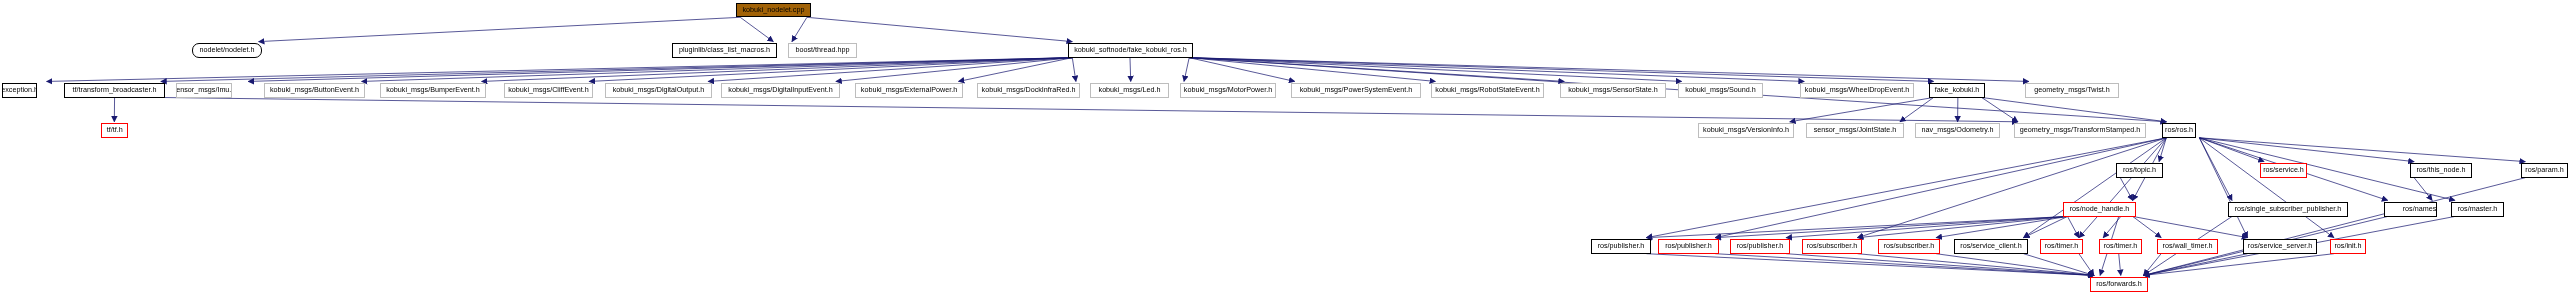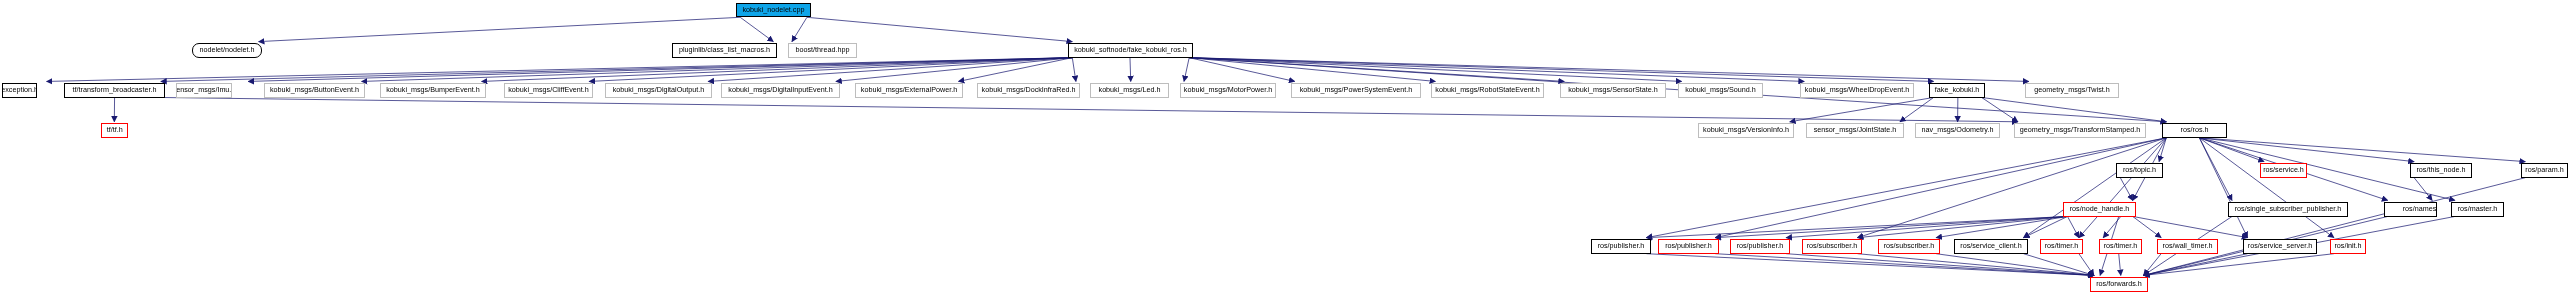--- a/index.html
+++ b/index.html
@@ -7,21 +7,21 @@
   #graph-canvas{position:relative;width:2576px;height:301px;background:#ffffff;}
   #edge-layer{position:absolute;left:0;top:0;width:2576px;height:301px;}
   .node{
     position:absolute;box-sizing:border-box;height:14.5px;
     background:#ffffff;color:#000000;
     border:0.5px solid #000000;
     font-size:7.2px;line-height:12.4px;text-align:center;
     display:flex;align-items:center;justify-content:center;
     white-space:nowrap;overflow:hidden;
   }
-  .node.root{background:#0ea5e9;border:1px solid #000000;font-weight:normal;}
+  .node.root{background:#a16207;border:1px solid #000000;font-weight:normal;}
   .node.linked{border:1px solid #000000;}
   .node.truncated{border:1px solid #ff0000;}
   .node.external{border:0.5px solid #bdbdbd;}
 </style>
 </head>
 <body>
 
 <div id="graph-canvas">
   <svg id="edge-layer" xmlns="http://www.w3.org/2000/svg" width="2576" height="301" viewBox="0 0 4980 581">
     <defs>
@@ -129,21 +129,21 @@
     <div class="node external" style="left: 1560px; top: 83px; width: 106px;">kobuki_msgs/SensorState.h</div>
     <div class="node external" style="left: 1678px; top: 83px; width: 85px;">kobuki_msgs/Sound.h</div>
     <div class="node external" style="left: 1800px; top: 83px; width: 114px;">kobuki_msgs/WheelDropEvent.h</div>
     <div class="node linked" style="left: 1929px; top: 83px; width: 56px;">fake_kobuki.h</div>
     <div class="node external" style="left: 2025px; top: 83px; width: 94px;">geometry_msgs/Twist.h</div>
     <div class="node truncated" style="left: 101px; top: 123px; width: 27.4px;">tf/tf.h</div>
     <div class="node external" style="left: 1698px; top: 123px; width: 96px;">kobuki_msgs/VersionInfo.h</div>
     <div class="node external" style="left: 1806px; top: 123px; width: 98px;">sensor_msgs/JointState.h</div>
     <div class="node external" style="left: 1915px; top: 123px; width: 85px;">nav_msgs/Odometry.h</div>
     <div class="node external" style="left: 2014px; top: 123px; width: 132px;">geometry_msgs/TransformStamped.h</div>
-    <div class="node linked" style="left: 2162px; top: 123px; width: 65px;">ros/ros.h</div>
+    <div class="node linked" style="left: 2162px; top: 123px; width: 34px;">ros/ros.h</div>
     <div class="node linked" style="left: 2116px; top: 163px; width: 47px;">ros/topic.h</div>
     <div class="node truncated" style="left: 2260px; top: 163px; width: 47px;">ros/service.h</div>
     <div class="node linked" style="left: 2410px; top: 163px; width: 62px;">ros/this_node.h</div>
     <div class="node linked" style="left: 2521px; top: 163px; width: 47px;">ros/param.h</div>
     <div class="node truncated" style="left: 2063px; top: 202px; width: 73px;">ros/node_handle.h</div>
     <div class="node linked" style="left: 2228px; top: 202px; width: 120px;">ros/single_subscriber_publisher.h</div>
     <div class="node linked" style="left: 2384px; top: 202px; width: 53px; padding-left: 24px;">ros/names.h</div>
     <div class="node linked" style="left: 2451px; top: 202px; width: 53px;">ros/master.h</div>
     <div class="node linked" style="left: 1591px; top: 239px; width: 60px;">ros/publisher.h</div>
     <div class="node truncated" style="left: 1658px; top: 239px; width: 61px;">ros/publisher.h</div>

